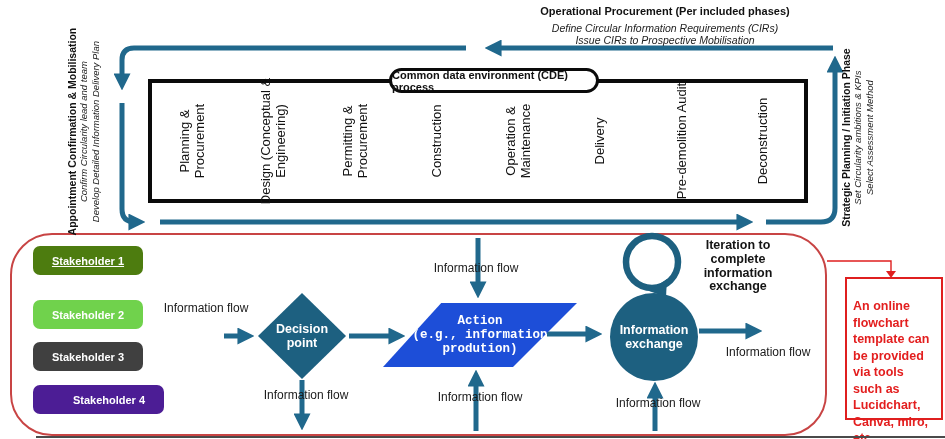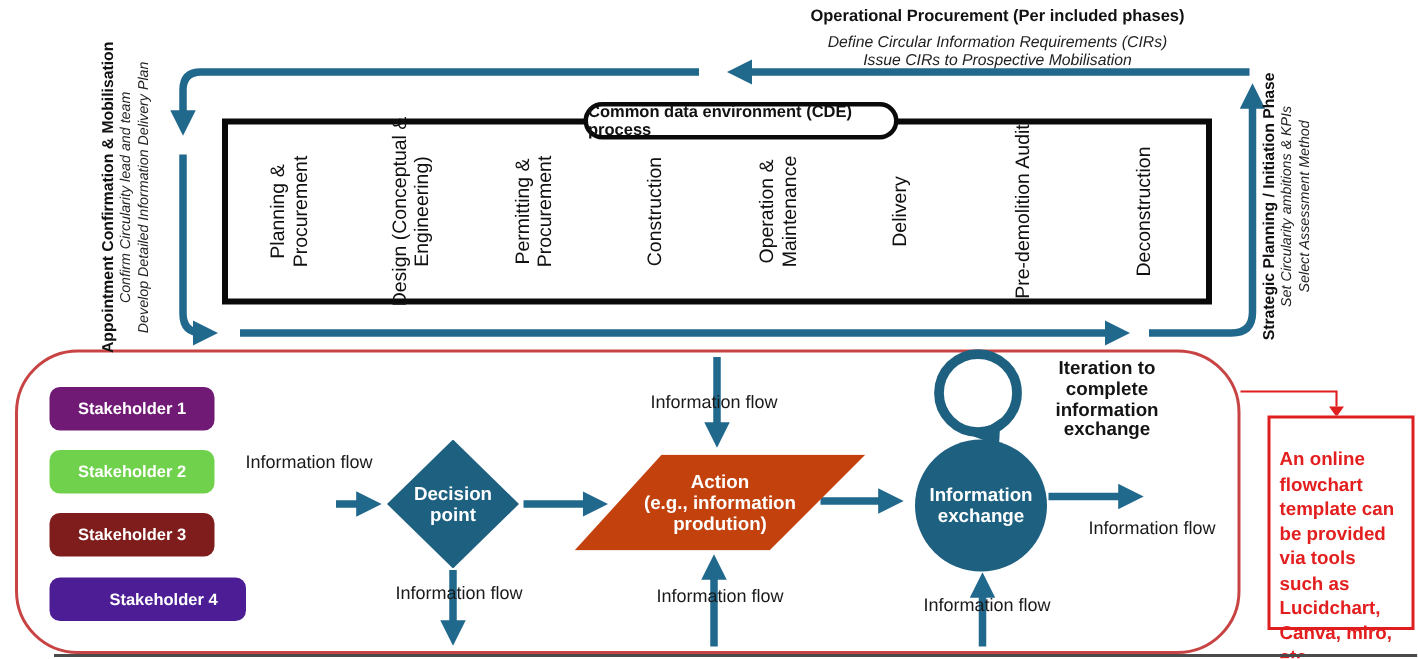--- a/index.html
+++ b/index.html
@@ -146,31 +146,31 @@
       </div>
     <div class="pcell">
         <div class="plabel">Deconstruction</div>
       </div>
   </div>
 
   <div class="abs pill">Common data environment (CDE) process</div>
 
   <div class="abs container-red" style="border-color: rgb(200, 68, 68);"></div>
 
-  <div class="abs stak" style="top: 258px; background: #701a75;">Stakeholder 1</div>
+  <div class="abs stak" style="top: 246px; background: #4d7c0f; text-decoration: underline;">Stakeholder 1</div>
   <div class="abs stak" style="top: 300px; background: rgb(112, 210, 76);">Stakeholder 2</div>
-  <div class="abs stak" style="top: 342px; background: #7f1d1d;">Stakeholder 3</div>
+  <div class="abs stak" style="top: 342px; background: #404040;">Stakeholder 3</div>
   <div class="abs stak" style="top: 385px; background: #4c1d95; padding-left: 21px;">Stakeholder 4</div>
 
   <div class="abs shape diamond" style="background: rgb(29, 96, 128);">
     <span>Decision</span>
     <span>point</span>
   </div>
 
-  <div class="abs shape para" style="background: #c2410c;">
+  <div class="abs shape para" style="background: #1d4ed8; font-family: Liberation Mono, monospace;">
     <span>Action</span>
     <span>(e.g., information</span>
     <span>prodution)</span>
   </div>
 
   <div class="abs shape circle" style="background: rgb(29, 96, 128);">
     <span>Information</span>
     <span>exchange</span>
   </div>
 

